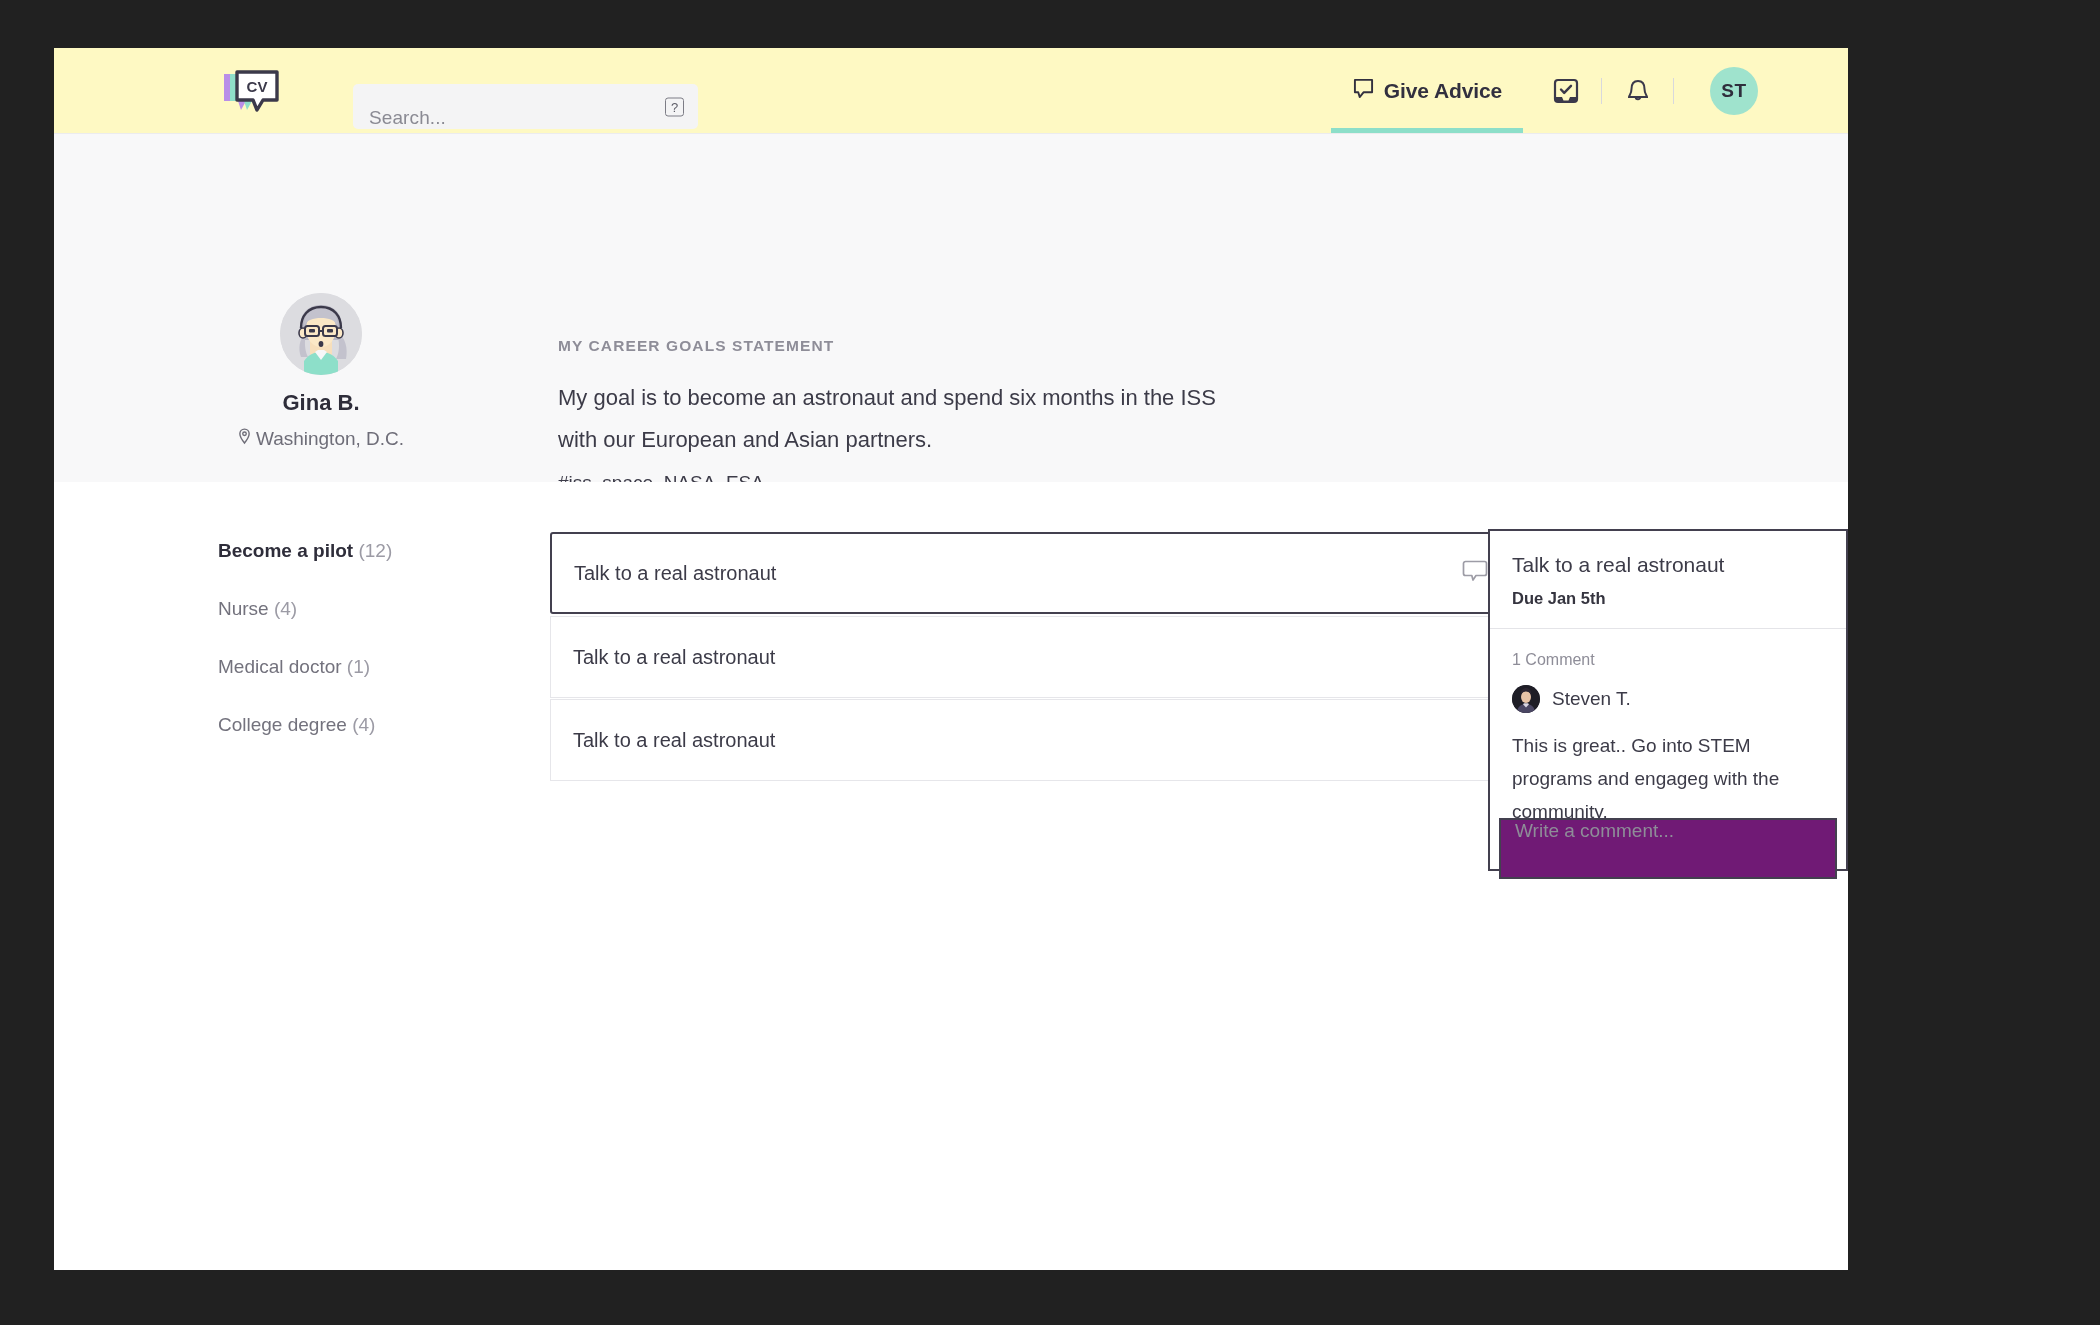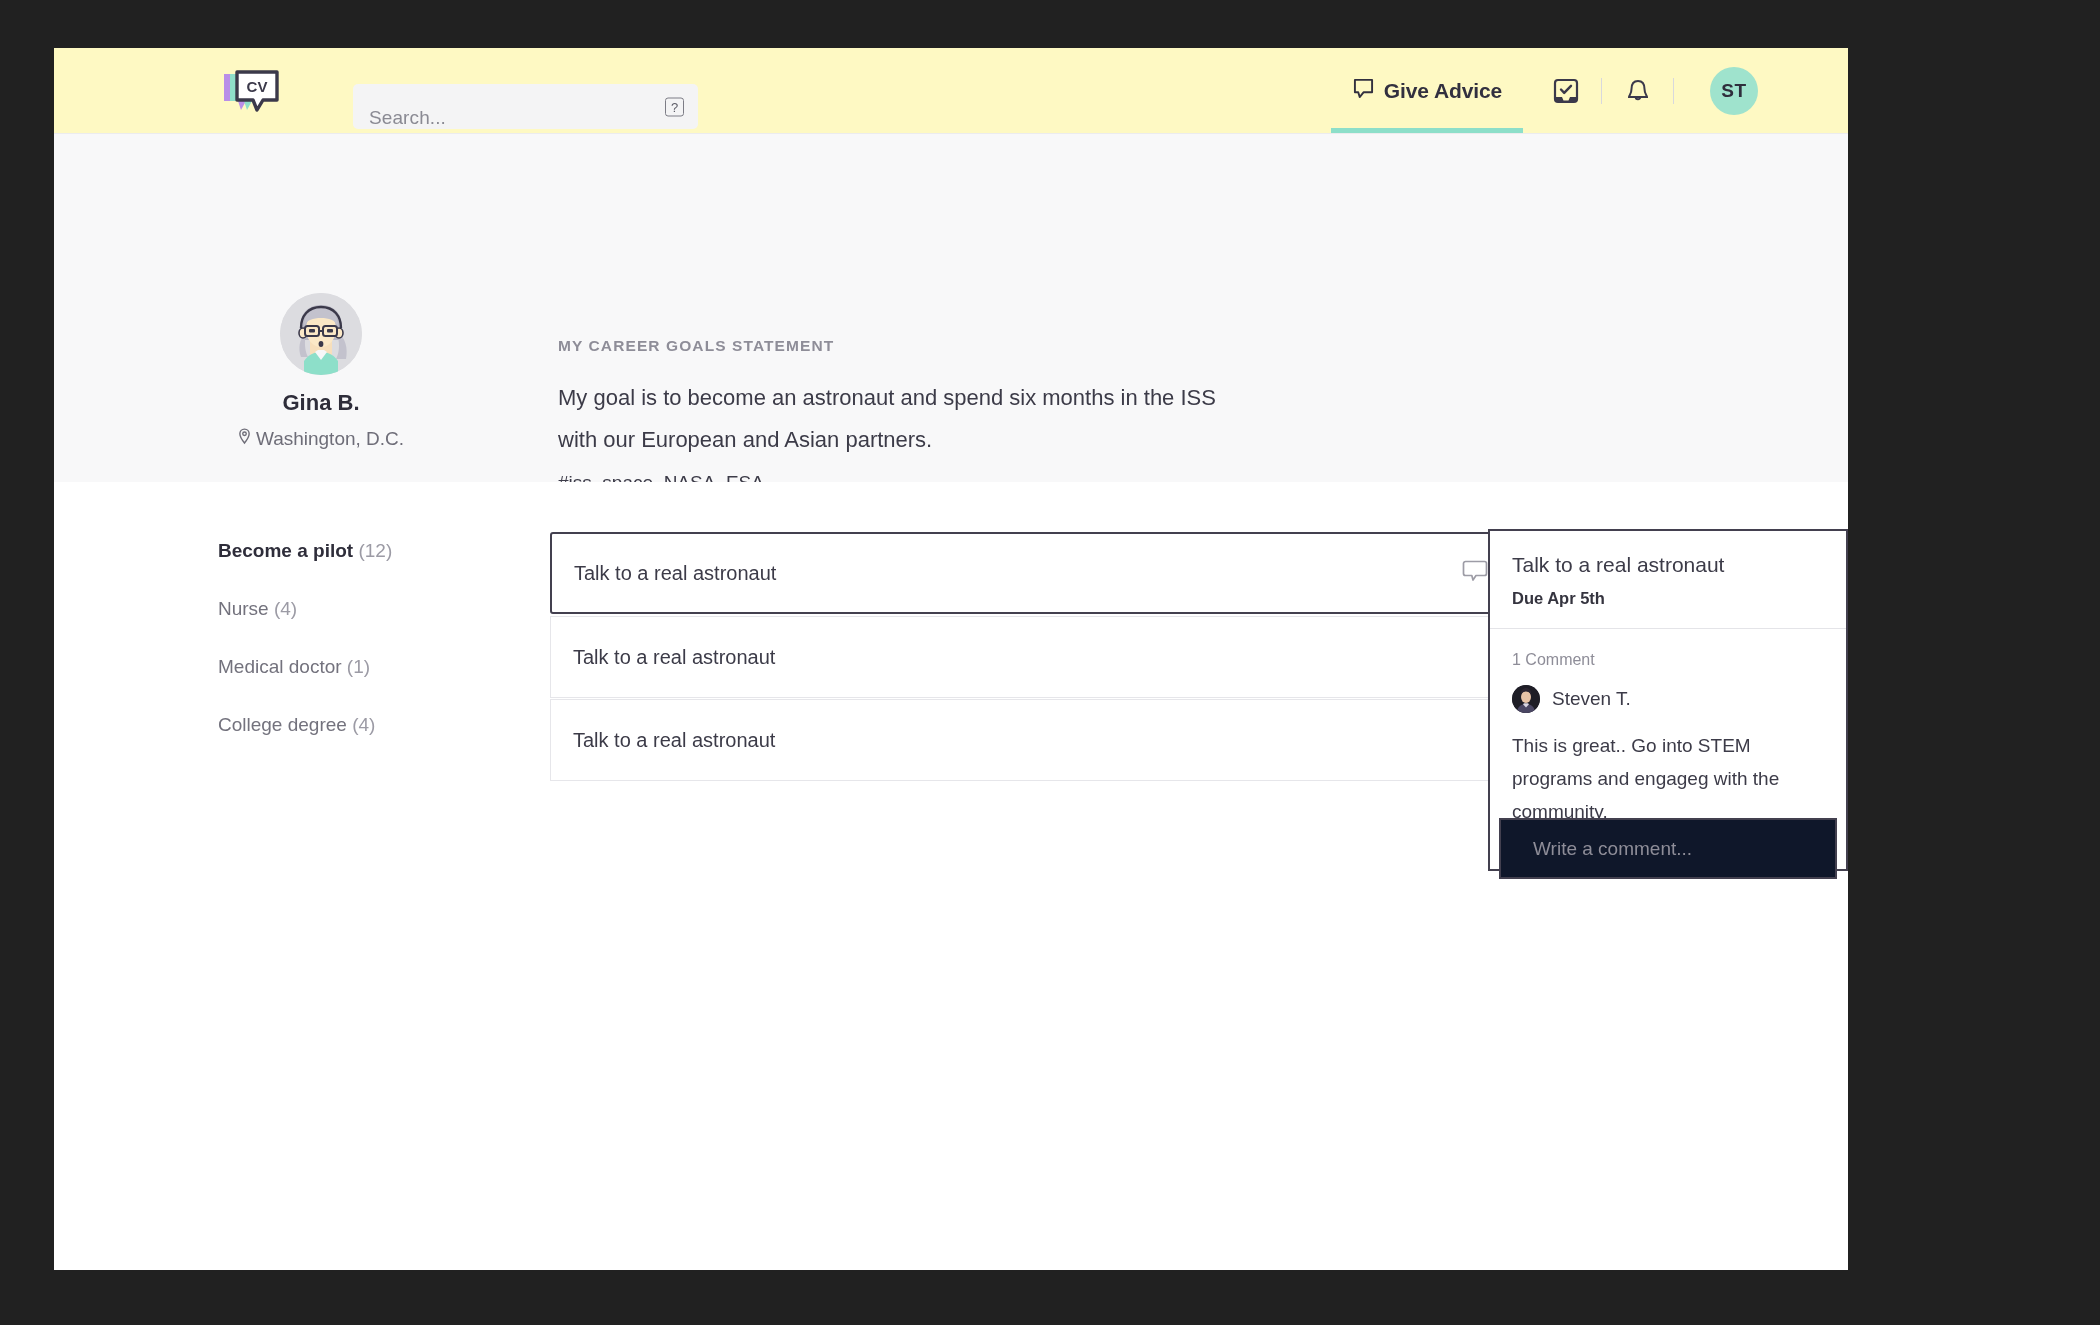--- a/index.html
+++ b/index.html
@@ -163,23 +163,23 @@
   .comment-count { font-size: 16px; color: #8e8d98; margin-bottom: 16px; }
   .comment-author-row { display: flex; align-items: center; gap: 12px; margin-bottom: 16px; }
   .comment-avatar { width: 28px; height: 28px; border-radius: 50%; overflow: hidden; background: #2c2b38; flex: none; }
   .comment-author { font-size: 19px; color: #3c3b48; }
   .comment-text { font-size: 19px; line-height: 33px; color: #3c3b48; margin-bottom: 12px; }
   .comment-time { font-size: 16px; color: #97969f; }
   .comment-input {
     position: absolute; left: 1445px; top: 336px;
     width: 338px; height: 61px;
     border: 2px solid #43404f;
-    background: #0f172a;
-    display: flex; align-items: center;
-    padding: 0 32px;
+    background: #701a75;
+    display: flex; 
+    padding: 0 14px;
   }
   .comment-input-placeholder { font-size: 19px; color: #8e8d98; }
 </style>
 </head>
 <body>
 
 <div class="page">
 
   <div class="header">
 
@@ -289,21 +289,21 @@
           <span class="task-title">Talk to a real astronaut</span>
         </div>
         <div class="task-card">
           <span class="task-title">Talk to a real astronaut</span>
         </div>
       </div>
 
     <div class="detail-panel">
       <div class="detail-header">
         <div class="detail-title">Talk to a real astronaut</div>
-        <div class="detail-due">Due Apr 5th</div>
+        <div class="detail-due">Due Jan 5th</div>
       </div>
       <div class="detail-body">
         <div class="comment-count">1 Comment</div>
         <div class="comment-author-row">
           <div class="comment-avatar">
             <svg viewBox="0 0 28 28" width="28" height="28">
               <circle cx="14" cy="14" r="14" fill="#1e1d26"></circle>
               <path d="M5 28 c0 -6 4 -9 9 -9 s9 3 9 9 Z" fill="#4a4663"></path>
               <ellipse cx="14" cy="12" rx="5" ry="6" fill="#e8c3a6"></ellipse>
               <path d="M8.6 10 c0 -5 2.4 -7 5.4 -7 s5.4 2 5.4 7 c-1.5 -2.5 -3 -3.4 -5.4 -3.4 s-3.9 .9 -5.4 3.4 Z" fill="#2b2430"></path>

